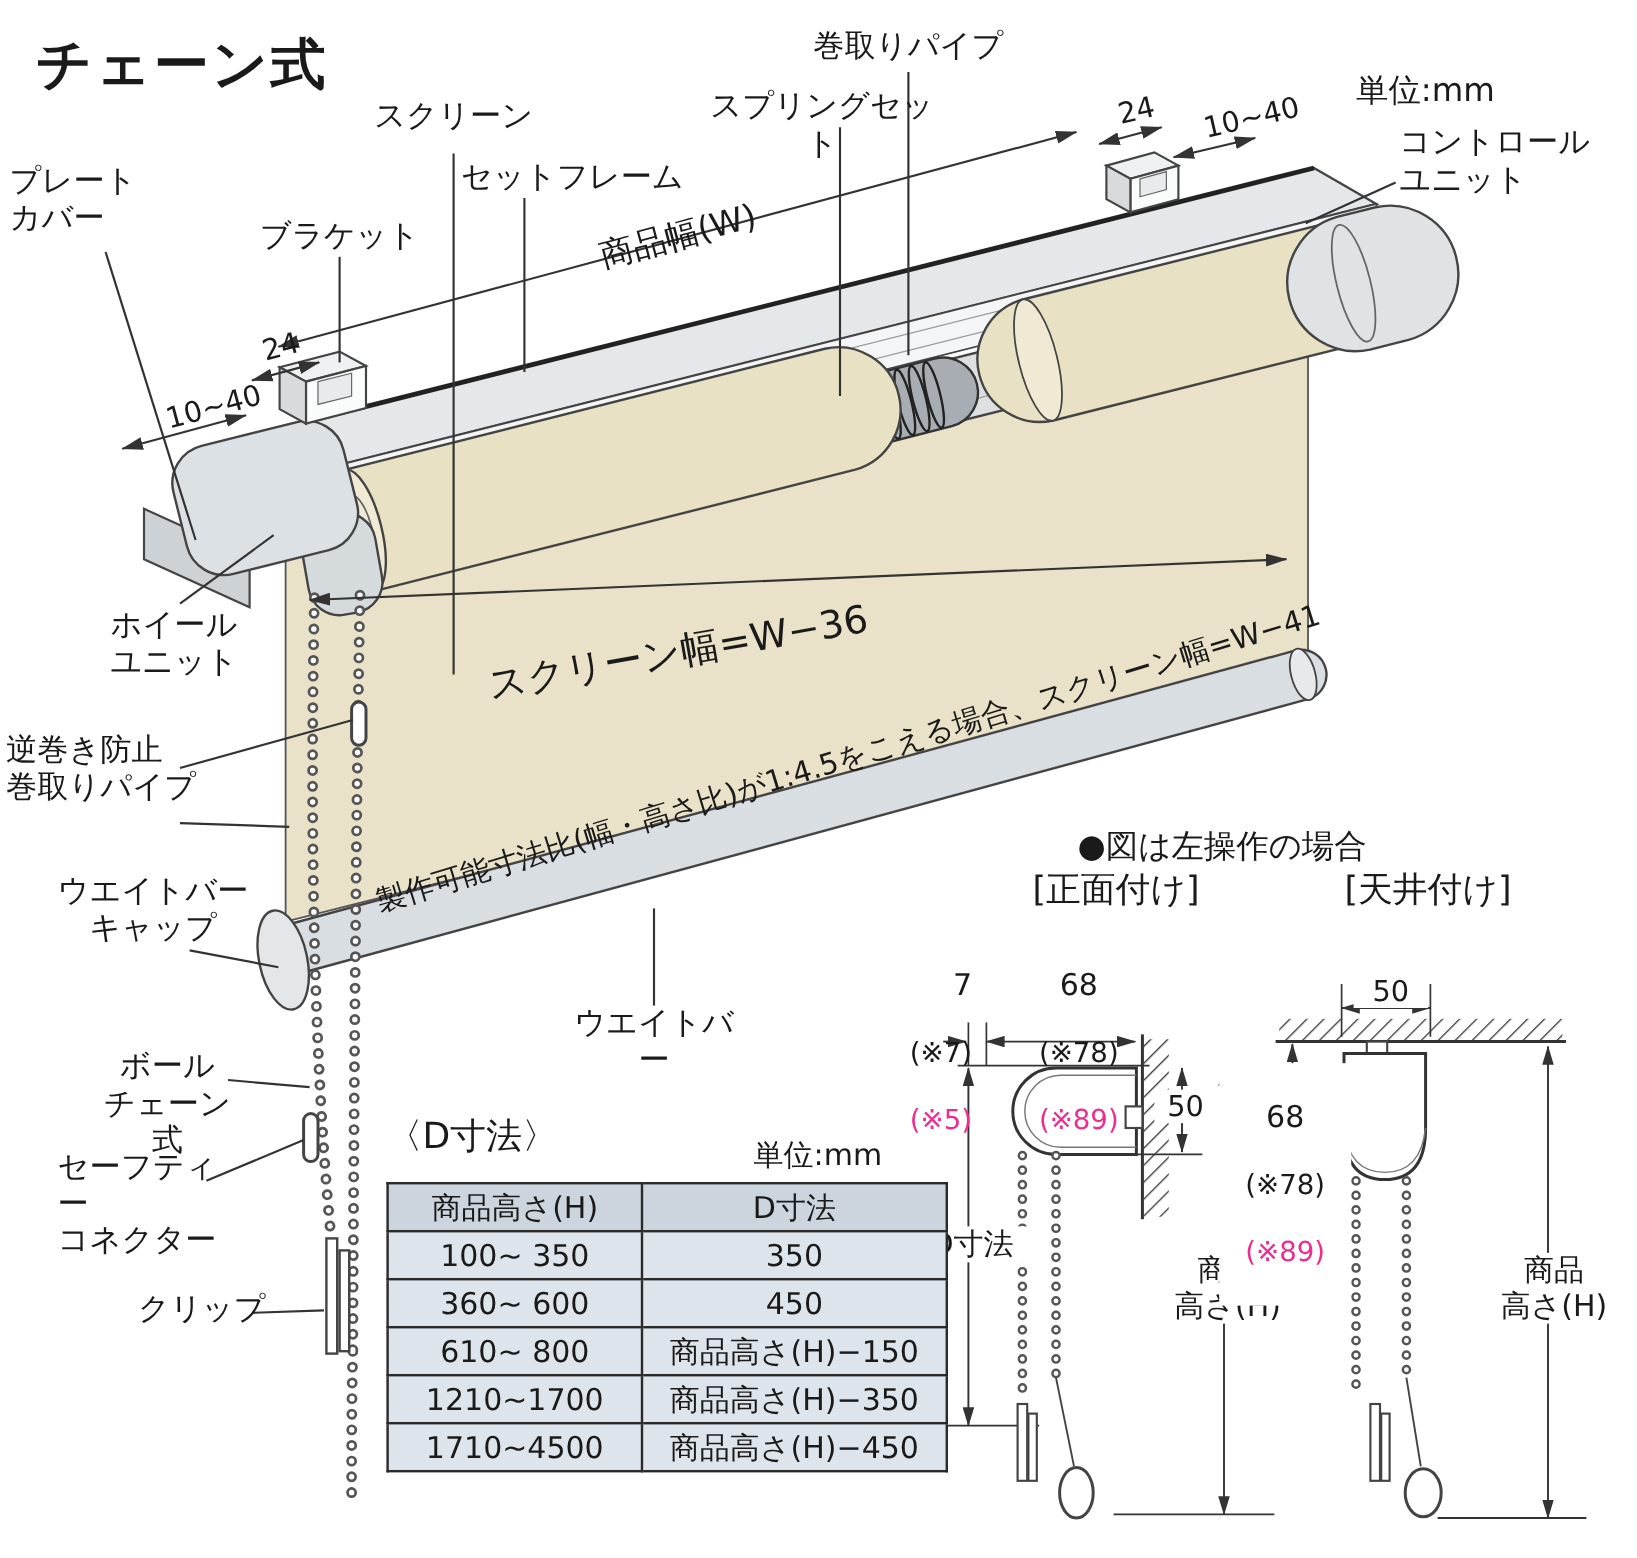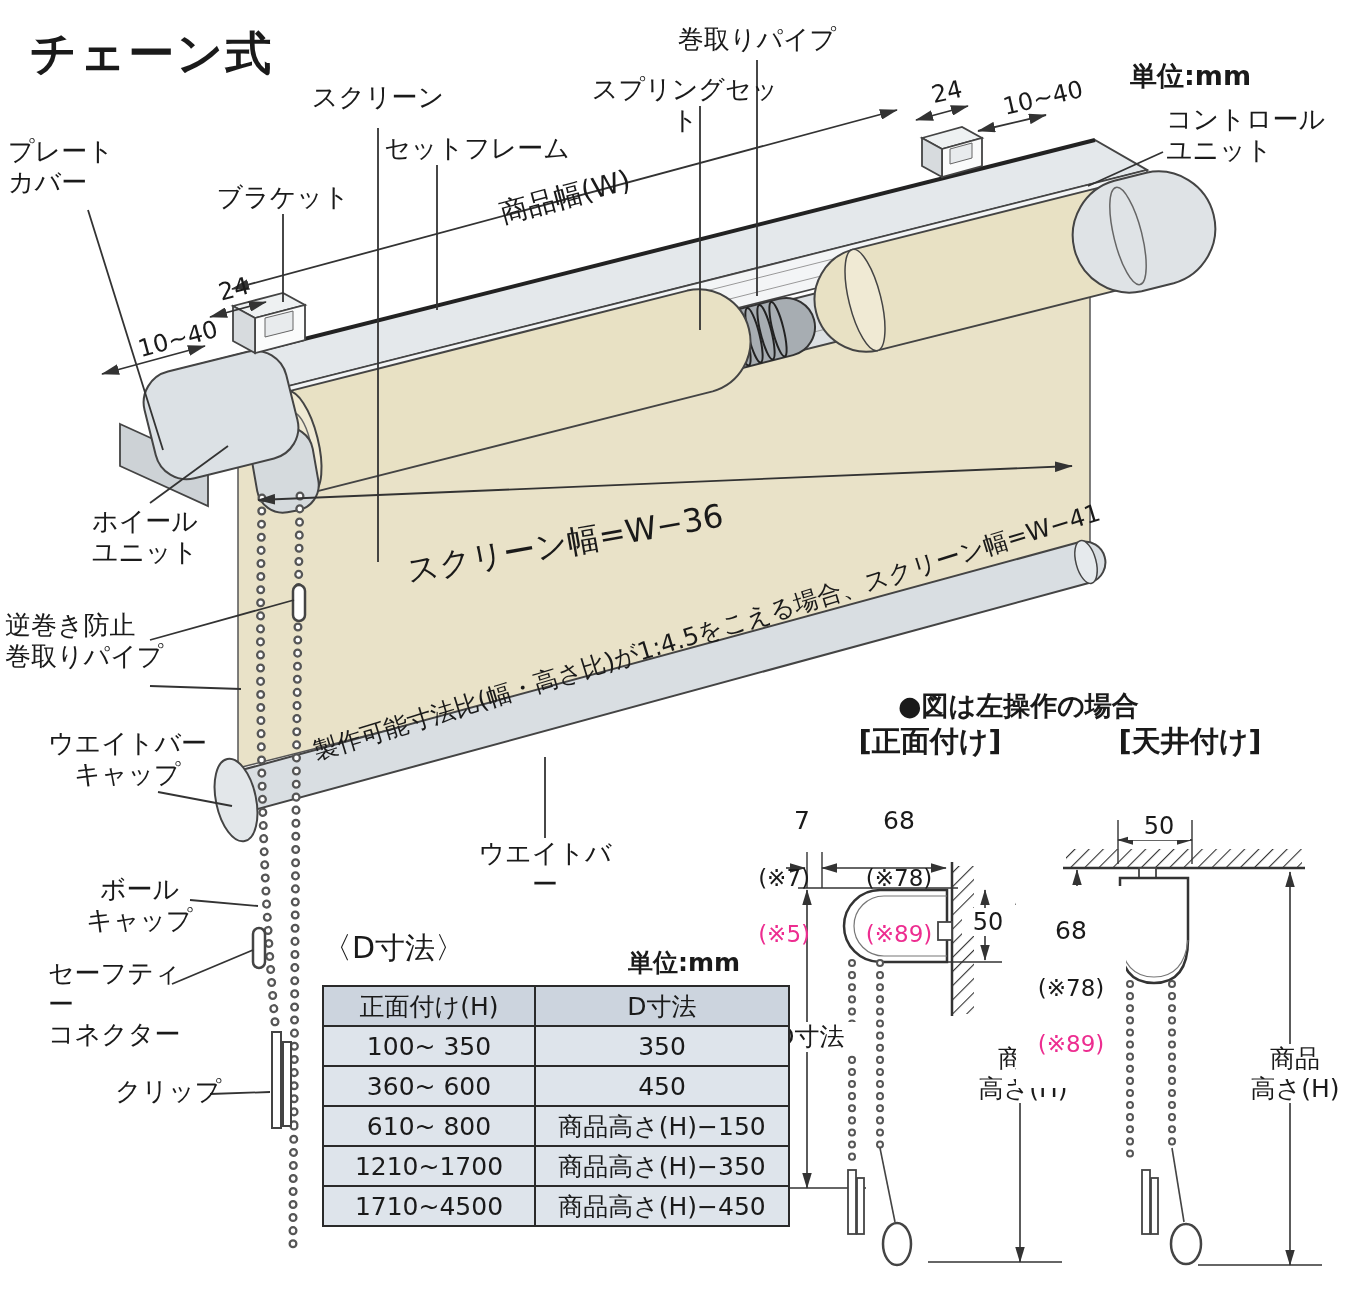--- a/index.html
+++ b/index.html
@@ -1,21 +1,21 @@
 <!DOCTYPE html>
 <html><head>
 <meta charset="utf-8">
 <style>
   body{margin:0;background:#fff}
   .canvas{position:relative;width:1364px;height:1298px;background:#fff;overflow:hidden;
           font-family:"DejaVu Sans",sans-serif;color:#1a1a1a}
   svg.art{position:absolute;left:0;top:0}
   .lbl{position:absolute;white-space:pre-line;line-height:1.18;font-size:26px}
   .c{text-align:center}.r{text-align:right}
-  .b{font-weight:bold}
+  .b{font-weight:normal}
   .pink{color:#ed2d90}
   .bg{background:#fff;padding:0 3px}
   .ttl{font-size:46px;font-weight:bold;letter-spacing:2px}
   .dtbl{position:absolute;left:322px;top:985px;border-collapse:collapse}
   .dtbl th,.dtbl td{border:2.5px solid #2a2a2a;height:38px;text-align:center;
         font-size:25px;font-weight:normal;padding:0 6px}
   .dtbl th{background:#ccd4de;width:198px}
   .dtbl td{background:#dee4eb}
   .dtbl td.col2{width:240px}
 </style>
@@ -227,21 +227,21 @@
 
 <div class="lbl" style="left:8px;top:136px">プレート
 カバー</div>
 <div class="lbl c" style="left:80px;top:506px;width:130px">ホイール
 ユニット</div>
 <div class="lbl" style="left:5px;top:610px;width:160px">逆巻き防止
 巻取りパイプ</div>
 <div class="lbl c" style="left:45px;top:728px;width:165px">ウエイトバー
 キャップ</div>
 <div class="lbl c" style="left:82px;top:874px;width:115px">ボール
-キャップ</div>
+チェーン式</div>
 <div class="lbl" style="left:48px;top:958px;width:150px">セーフティー
 コネクター</div>
 <div class="lbl" style="left:115px;top:1076px;width:110px">クリップ</div>
 <div class="lbl c" style="left:475px;top:838px;width:140px">ウエイトバー</div>
 
 <div class="lbl c" style="left:365px;top:525px;width:400px;font-size:32px;transform:rotate(-10deg)">スクリーン幅=W−36</div>
 <div class="lbl c" style="left:287px;top:618px;width:840px;font-size:24.5px;transform:rotate(-17deg)">製作可能寸法比(幅・高さ比)が1:4.5をこえる場合、スクリーン幅=W−41</div>
 
 <div class="lbl b" style="left:898px;top:690px;font-size:27px">●図は左操作の場合</div>
 
@@ -270,21 +270,21 @@
 </div>
 <div class="lbl c bg" style="left:1234px;top:1044px;width:116px;font-size:25px">商品
 高さ(H)</div>
 
 <div class="lbl" style="left:322px;top:930px;font-size:30px">〈D寸法〉</div>
 <div class="lbl b" style="left:628px;top:948px;font-size:25px">単位:mm</div>
 
 <table class="dtbl">
   <tbody>
         <tr>
-    <th>正面付け(H)</th>
+    <th>商品高さ(H)</th>
     <th class="col2">D寸法</th>
   </tr>
   <tr>
     <td>100~ 350</td>
     <td class="col2">350</td>
   </tr>
   <tr>
     <td>360~ 600</td>
     <td class="col2">450</td>
   </tr>

